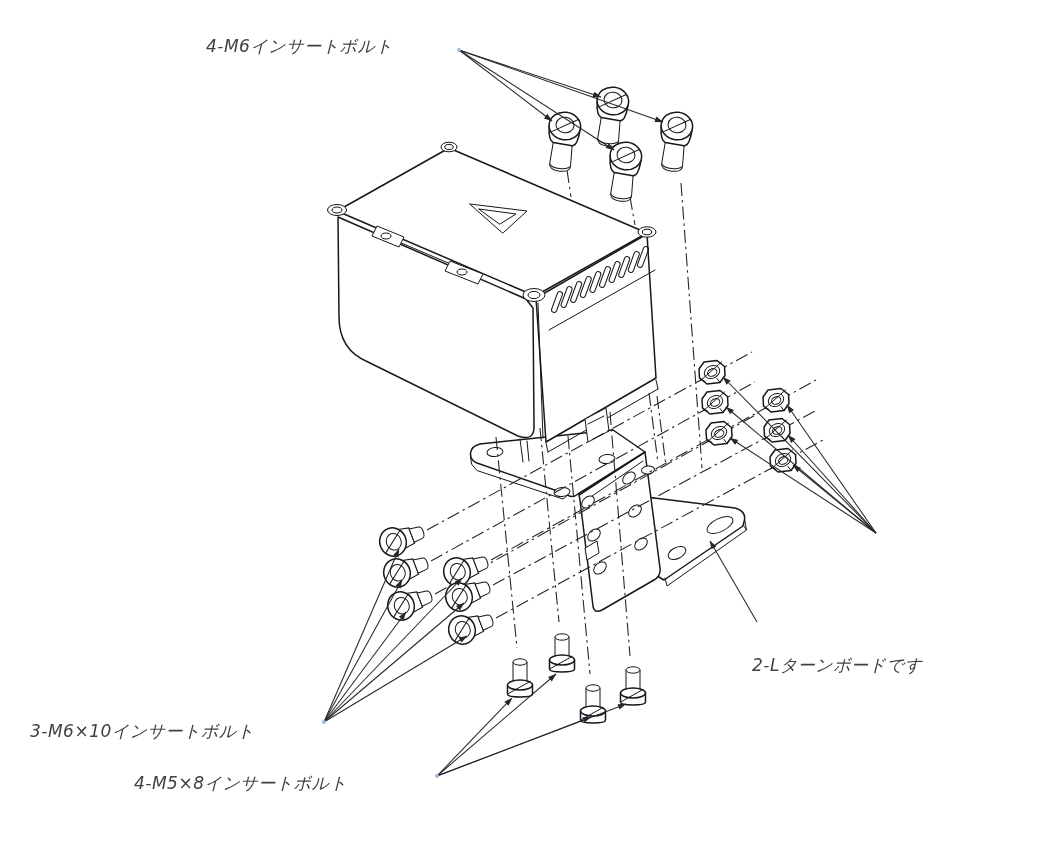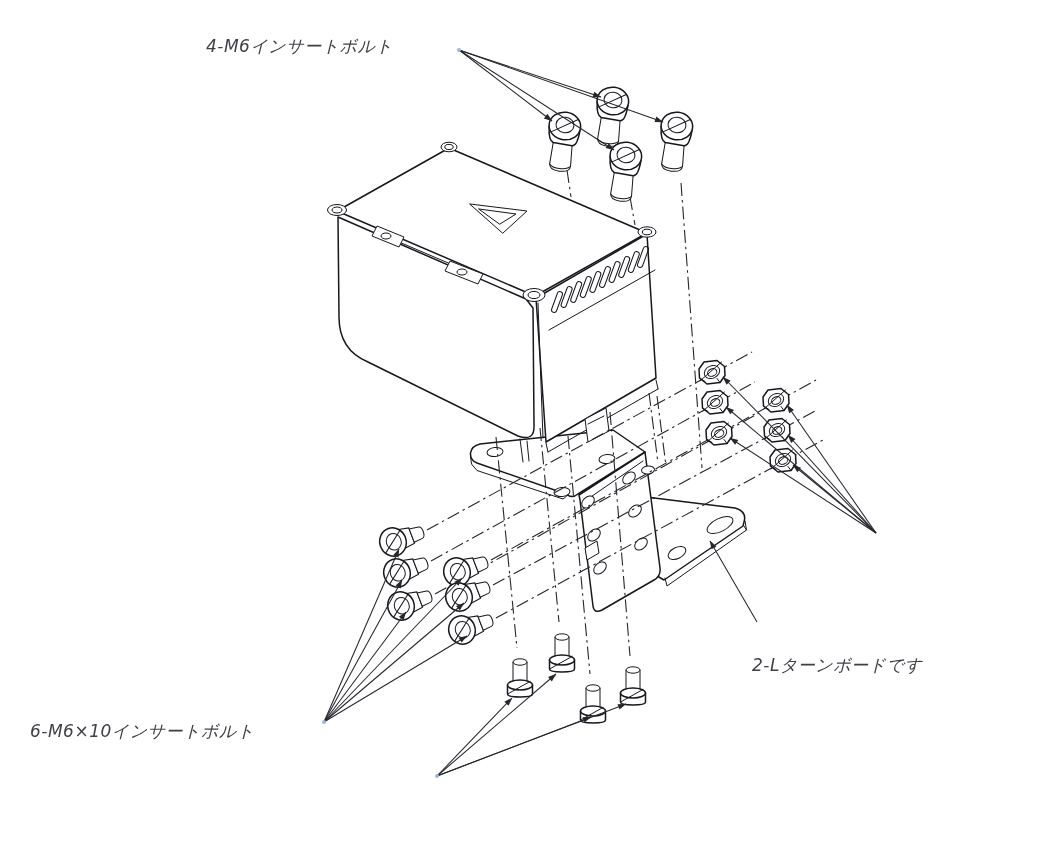--- a/index.html
+++ b/index.html
@@ -248,16 +248,17 @@
       <path class="ld" d="M757,622 L710,541" marker-end="url(#arrow)"></path>
     </g>
   </g>
 </svg>
 
 <div class="callout" style="left:206px;top:30px;">4-M6インサートボルト</div>
 
 
 <div class="callout" style="left:752px;top:614px;margin-top:35px;">2-Lターンボードです</div>
 
-<div class="callout" style="left:30px;top:715px;">6-M6×10インサートボルト</div>
-
+<div class="callout" style="left:30px;top:715px;">3-M6×10インサートボルト</div>
+
+<div class="callout" style="left:134px;top:767px;">4-M5×8インサートボルト</div>
 
 </div>
 
 </body></html>

